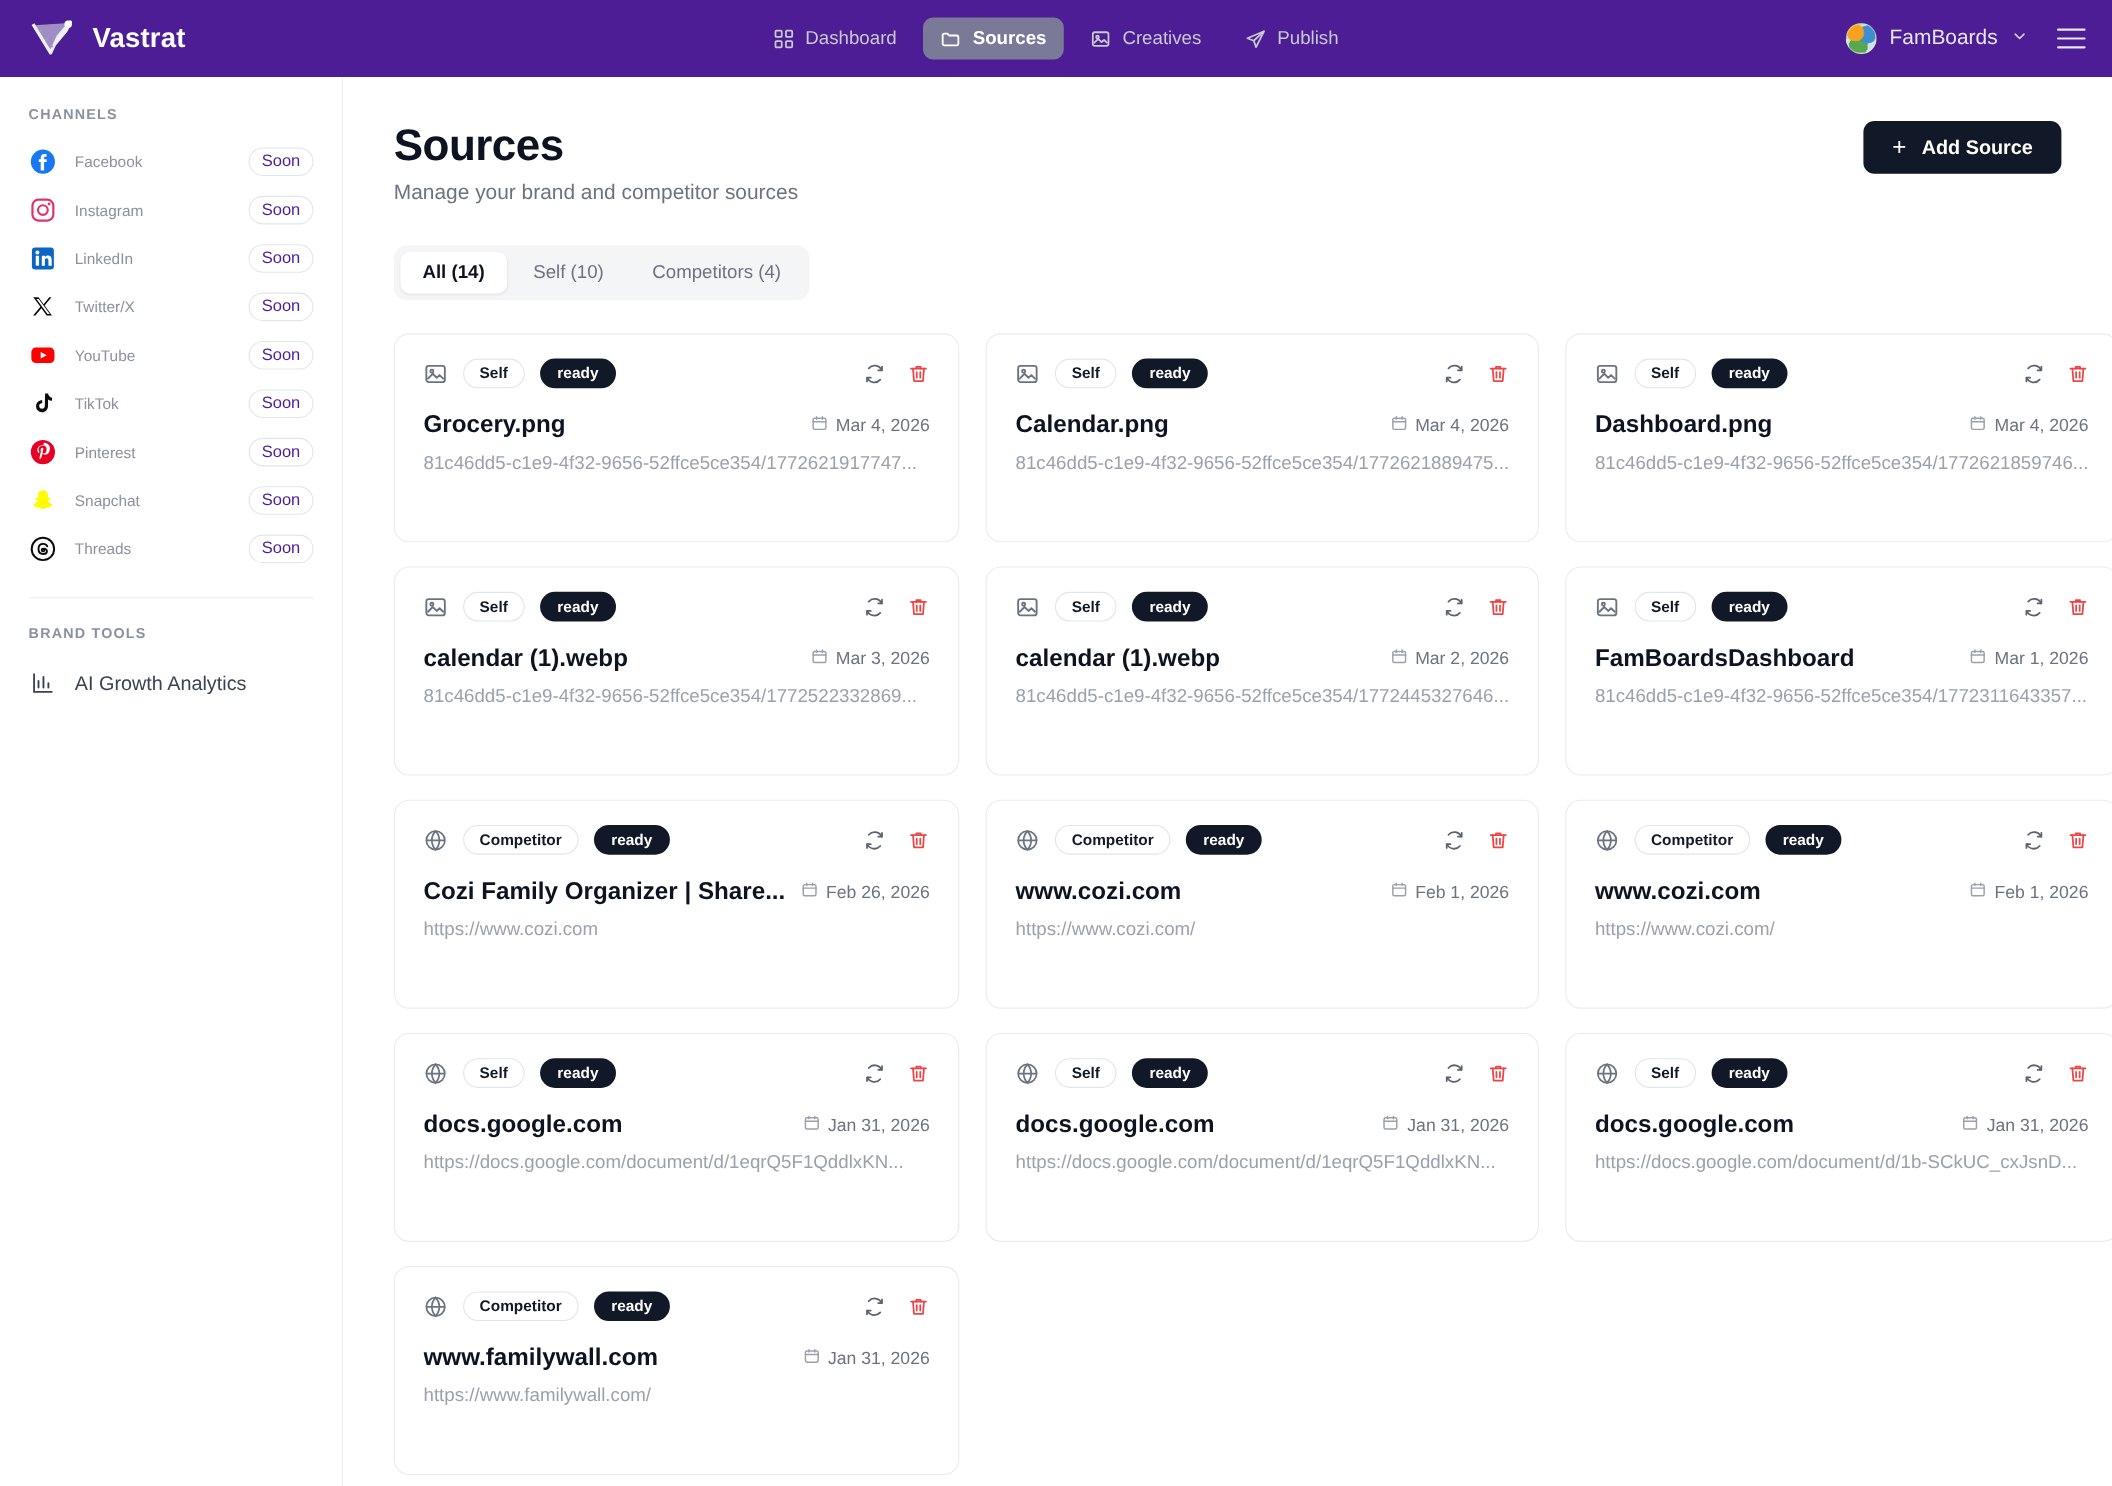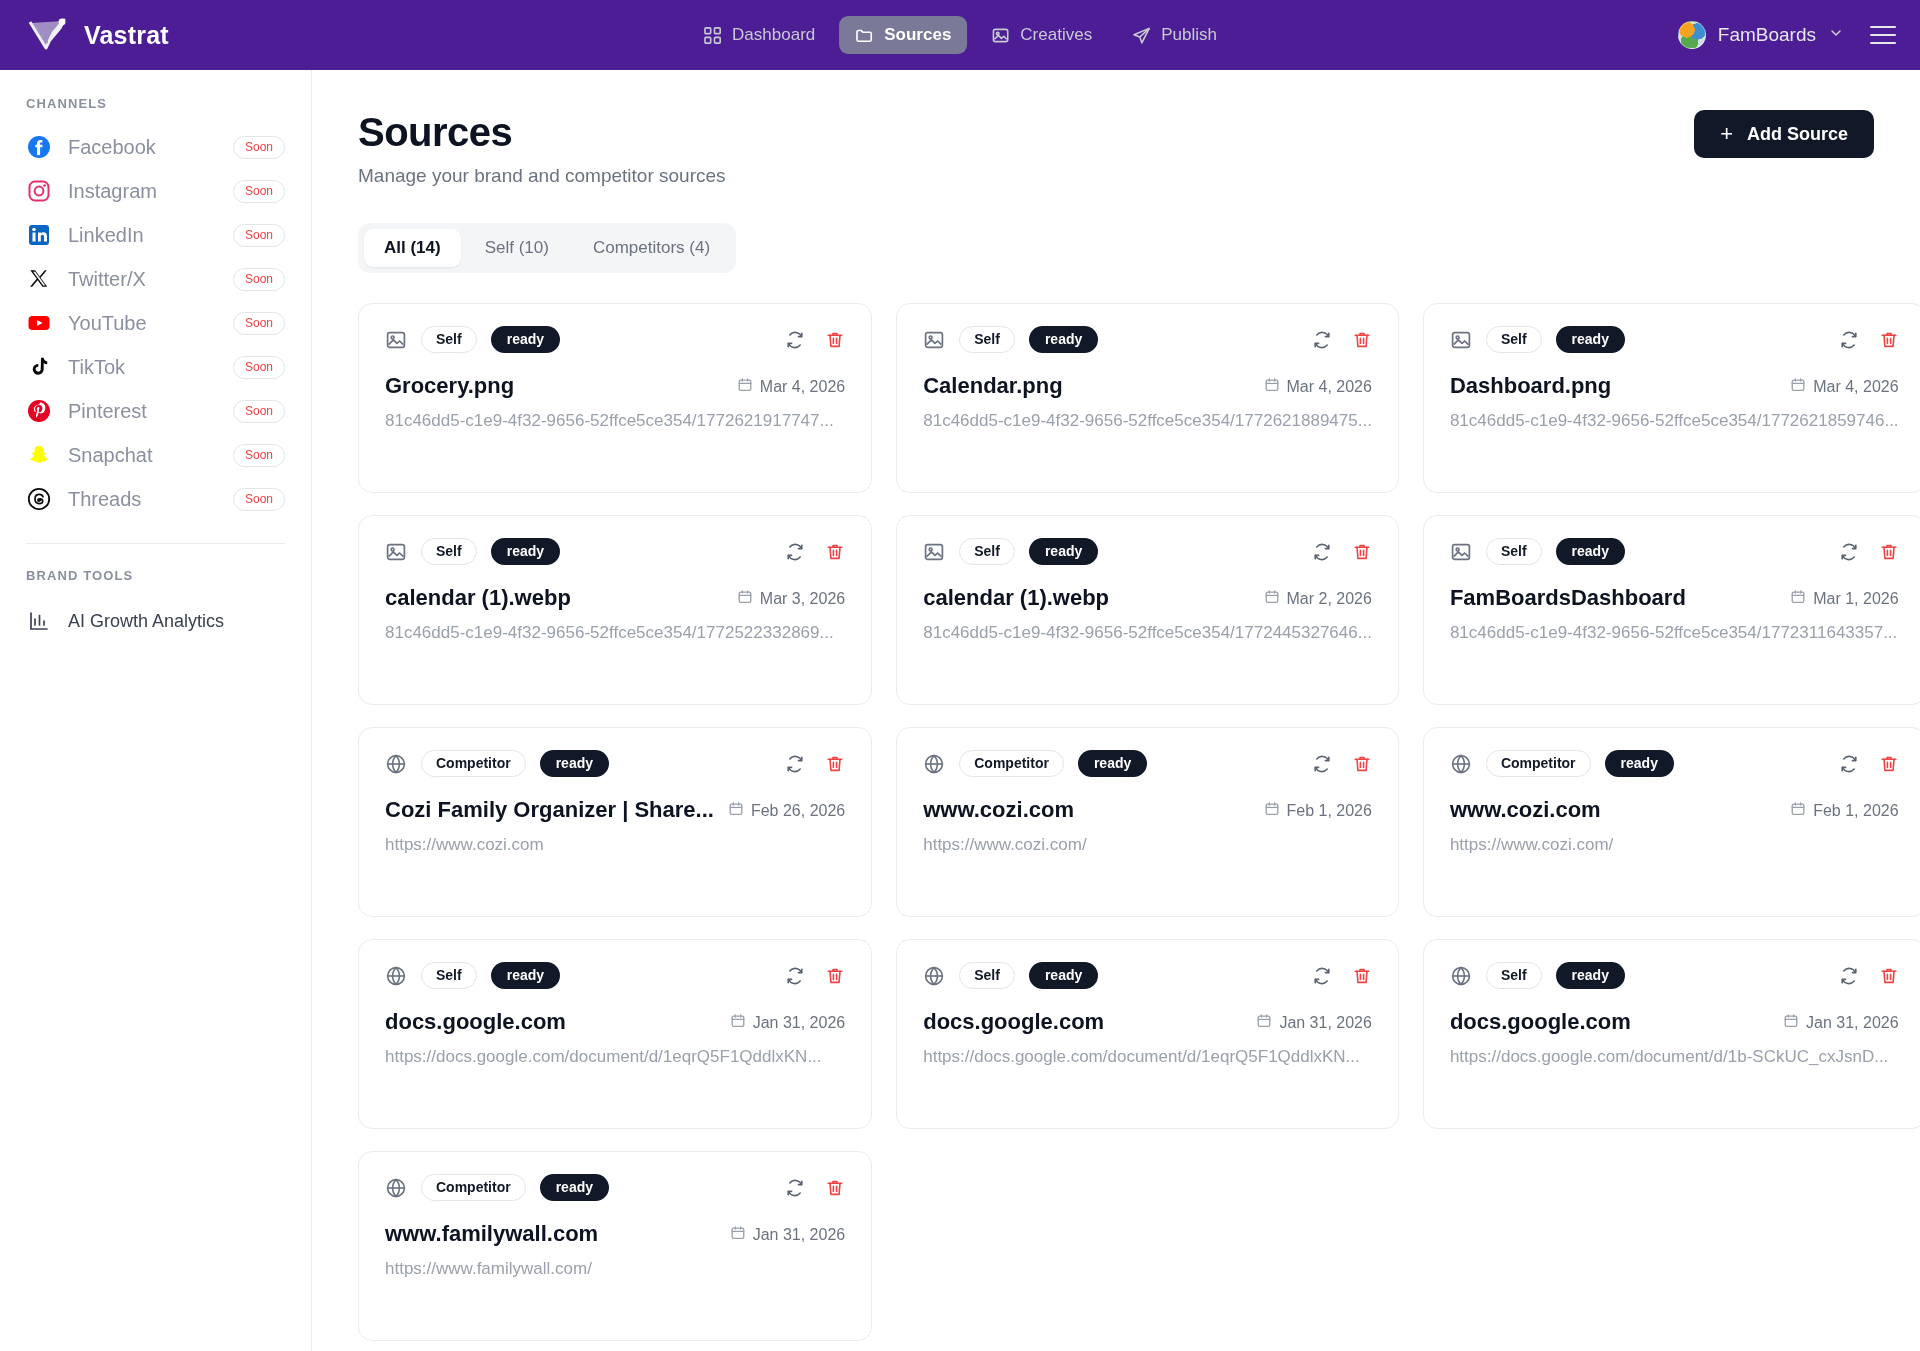--- a/index.html
+++ b/index.html
@@ -53,23 +53,23 @@
   }
   .section-label {
     font-size: 13px; font-weight: 700; letter-spacing: 1.1px;
     color: #8b90a0; padding: 0 26px 14px 26px; text-transform: uppercase;
   }
   .channel {
     display: flex; align-items: center; gap: 16px;
     padding: 9px 26px; cursor: pointer;
   }
   .ch-icon { width: 26px; height: 26px; flex: none; display: flex; align-items: center; justify-content: center; }
-  .ch-name { font-size: 20px; color: #8b90a0; flex: 1; }
+  .ch-name { font-size: 14px; color: #8b90a0; flex: 1; }
   .soon {
-    font-size: 12px; color: #ef4444; border: 1px solid #e2e5ea;
+    font-size: 15px; color: #4c1d95; border: 1px solid #e2e5ea;
     border-radius: 999px; padding: 3px 11px 4px; background: #fff;
   }
   .divider { height: 1px; background: #e9ebef; margin: 22px 26px 24px; }
   .tool {
     display: flex; align-items: center; gap: 16px;
     padding: 11px 26px; cursor: pointer;
   }
   .tool-name { font-size: 18px; color: #3a4152; font-weight: 500; }
 
   

